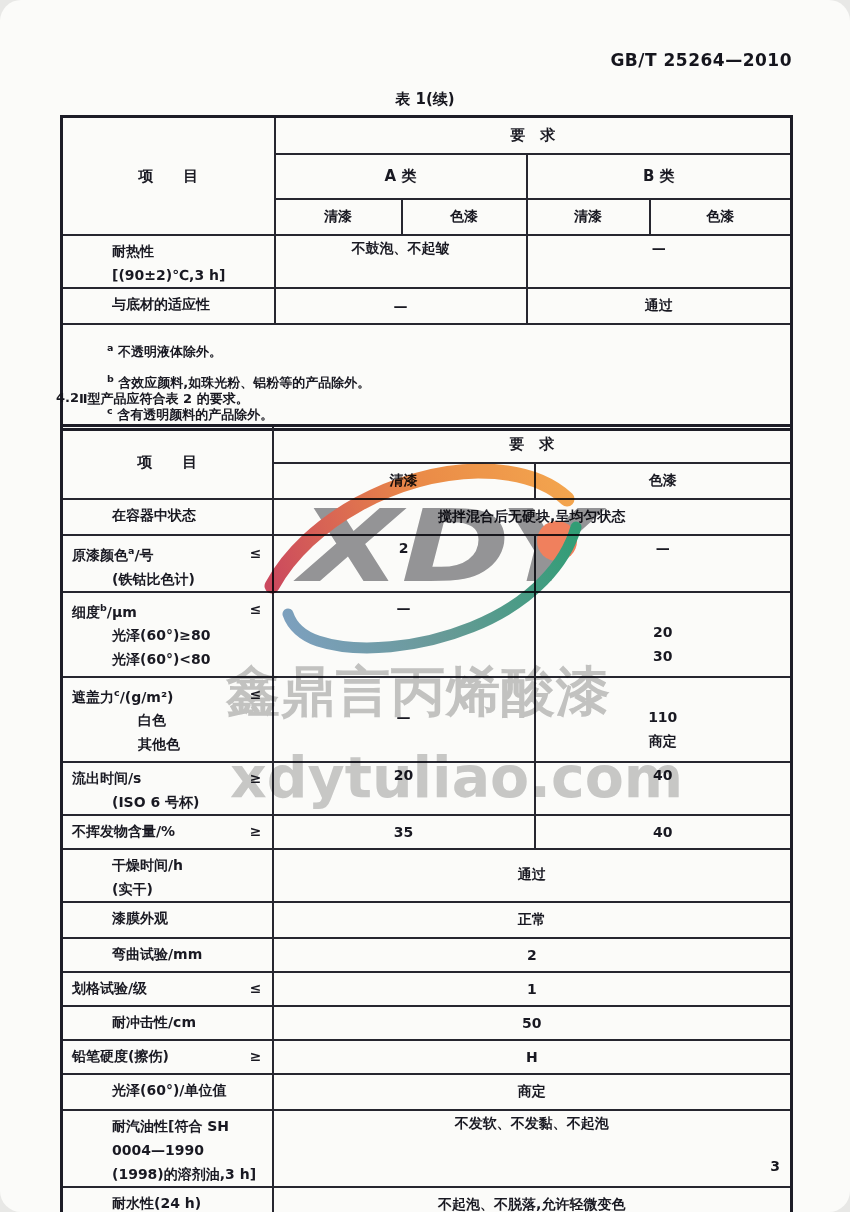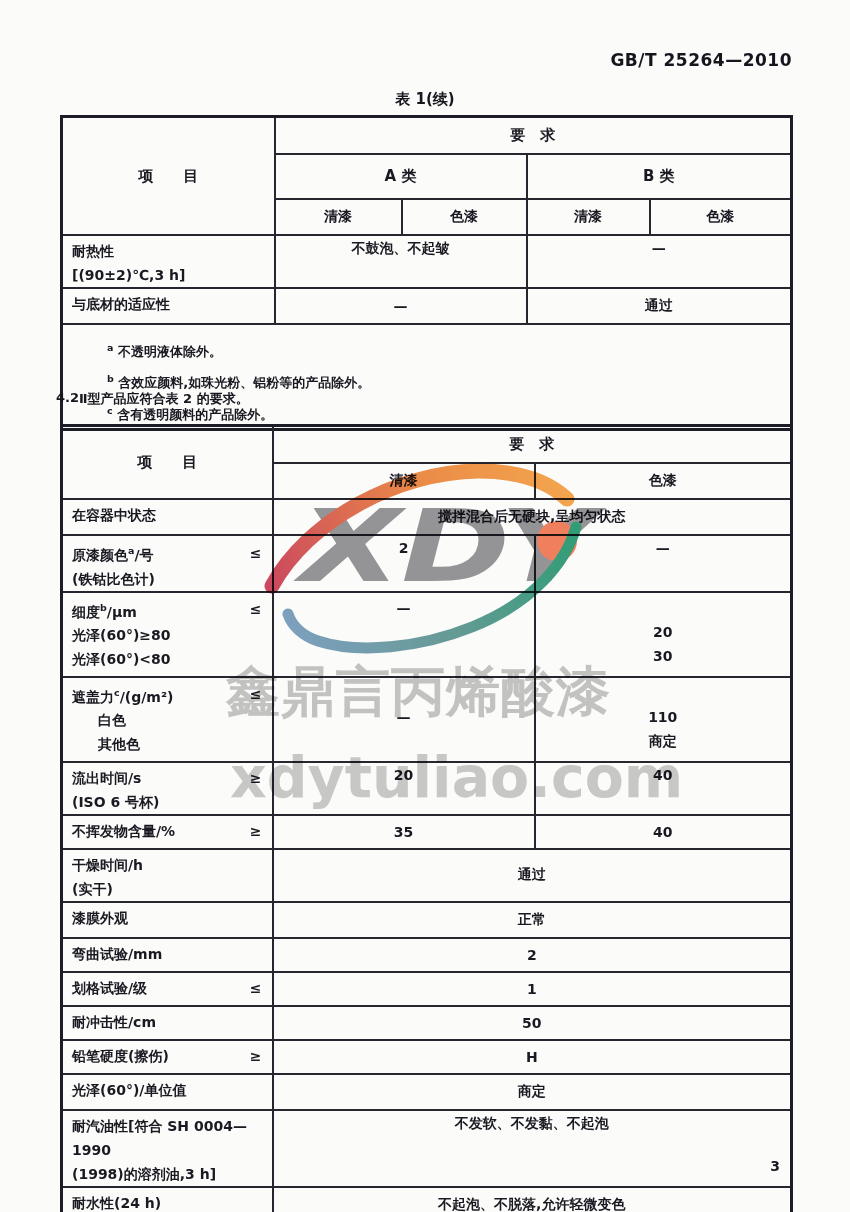--- a/index.html
+++ b/index.html
@@ -1,34 +1,34 @@
 <!DOCTYPE html>
 <html><head>
 <meta charset="utf-8">
 <style>
   html,body{margin:0;padding:0;background:#e8e8e6;}
   #page{position:relative;width:850px;height:1212px;background:#fbfbf9;overflow:hidden;
-        font-family:"DejaVu Sans","Liberation Sans",sans-serif;color:#18181f;}
+        font-family:"DejaVu Sans","Liberation Sans",sans-serif;color:#18181f;border-radius:21px;}
   .abs{position:absolute;}
   
   #std-no{top:50px;right:58px;font-size:17px;font-weight:bold;letter-spacing:.5px;color:#15151d;}
   .caption{left:0;width:850px;text-align:center;font-size:15px;font-weight:bold;color:#17171f;}
   #t1-caption{top:90px;}
   #t2-caption{top:398px;}
   #clause{top:390px;left:56px;font-size:13px;font-weight:bold;display:flex;gap:0;color:#17171f;}
   
   table{border-collapse:collapse;table-layout:fixed;font-size:14px;font-weight:bold;color:#191922;}
   .doc-table{border:3px solid #1d1d27;}
   td{border:2px solid #26262f;padding:8px;overflow:hidden;}
   .c{text-align:center;vertical-align:middle;}
   .vtop{vertical-align:top;padding-top:4px;}
   .hcell{text-align:center;vertical-align:middle;white-space:pre;font-size:15px;}
   .icell{text-align:left;vertical-align:top;padding:3px 10px 0 9px;}
   .l1{display:flex;justify-content:space-between;align-items:center;line-height:24px;}
-  .l2{line-height:24px;}
+  .l2{line-height:24px;margin-left:40px;}
   .ind{padding-left:26px;}
   .vl{height:24px;line-height:24px;text-align:center;}
   .op{font-size:14px;}
   sup{font-size:9.5px;}
   .fn-cell{vertical-align:top;text-align:left;padding:9px 10px 0 44px;}
   .fn-line{line-height:27px;}
   #page-no{top:1158px;right:70px;font-size:14px;font-weight:bold;}
   
   #wm{left:0;top:0;width:850px;height:1212px;pointer-events:none;mix-blend-mode:multiply;}
   #wm-brand{left:226px;top:656px;font-size:54px;font-weight:bold;letter-spacing:1px;opacity:.95;white-space:nowrap;}

